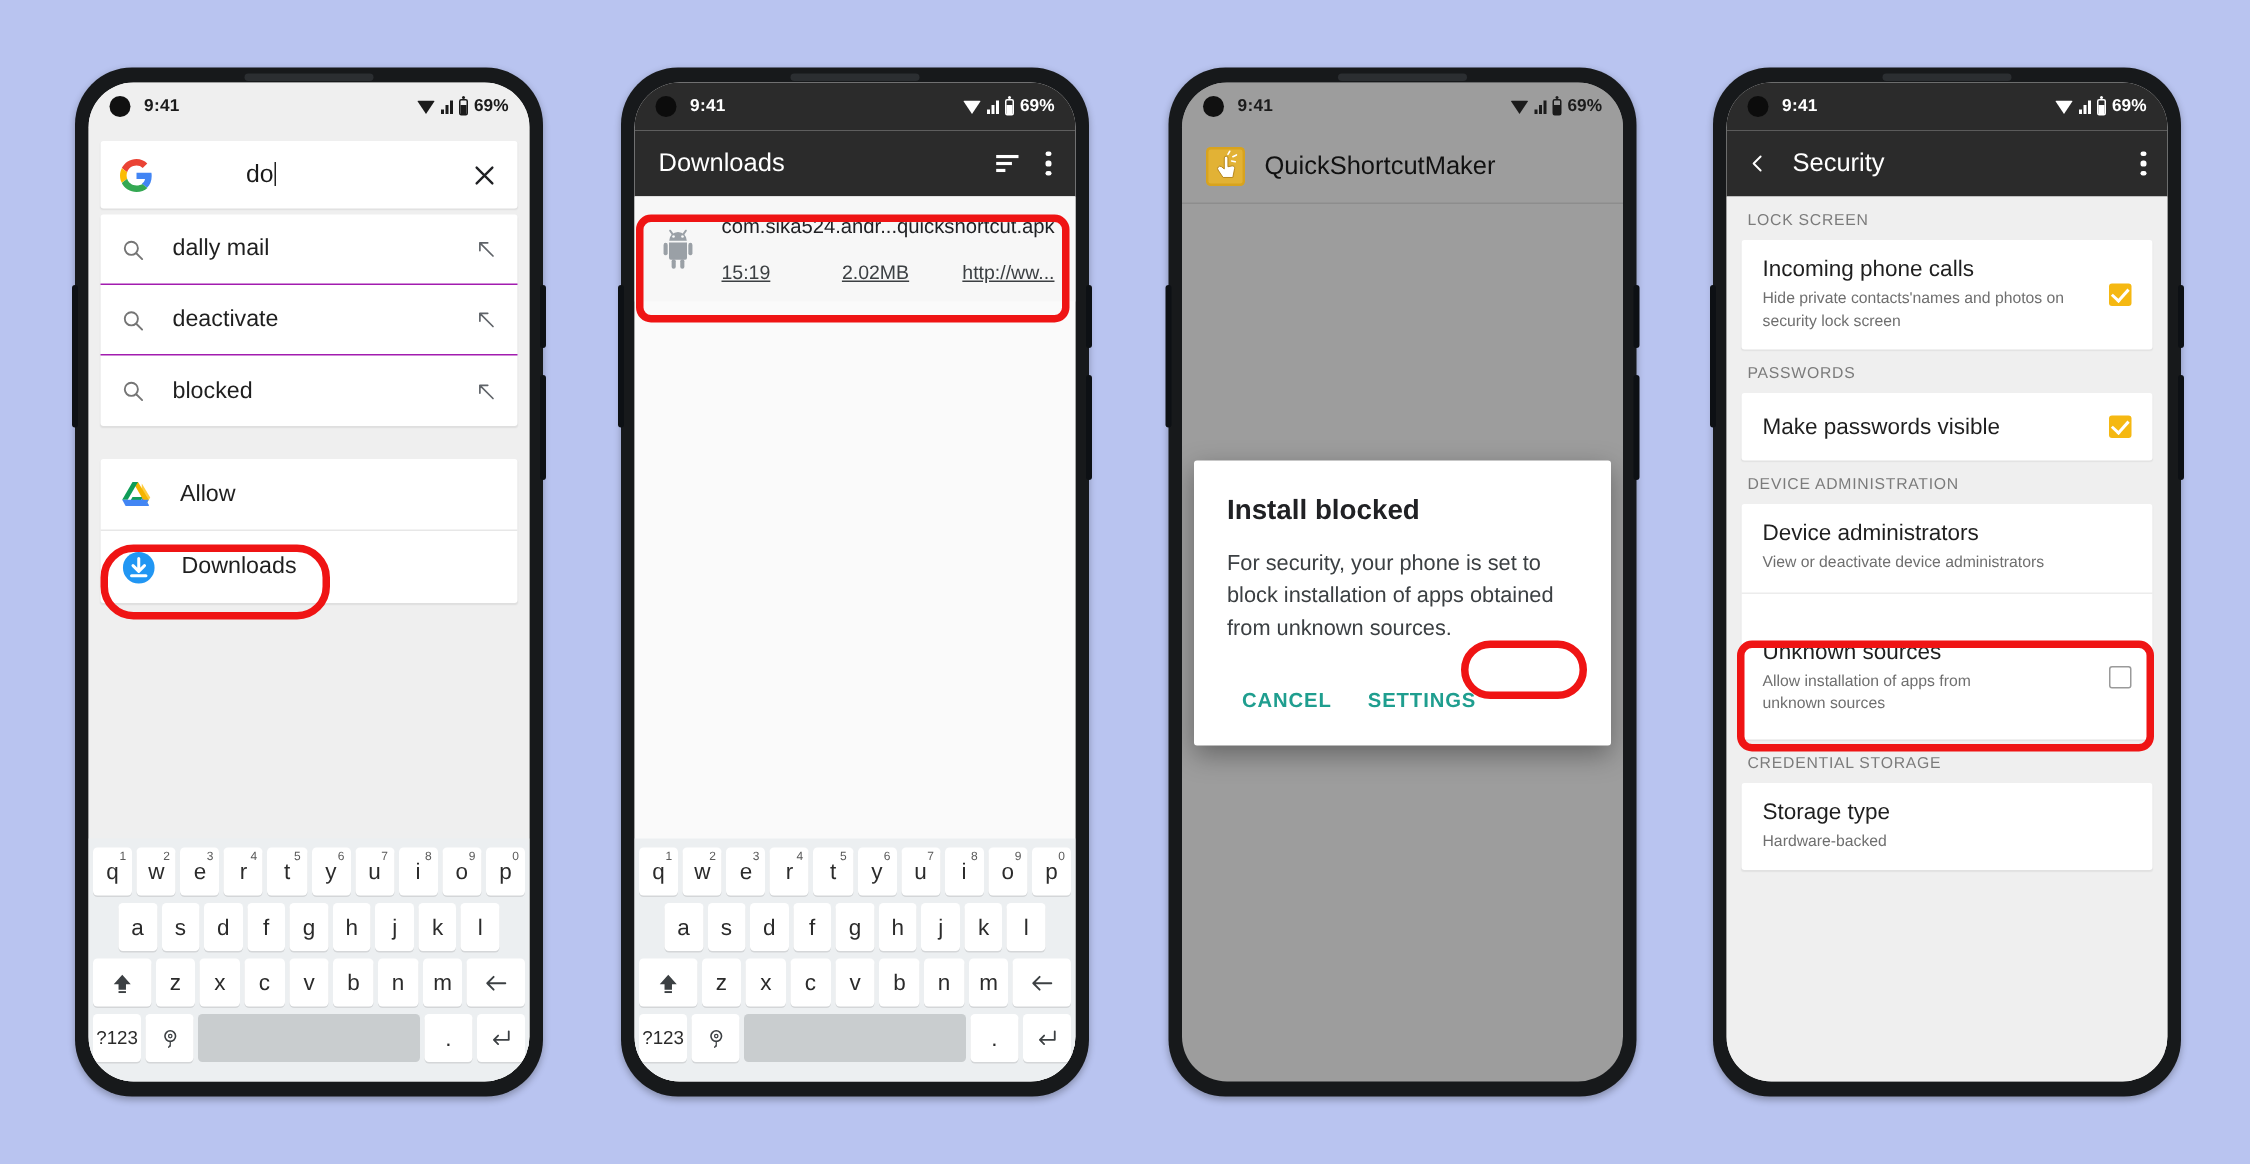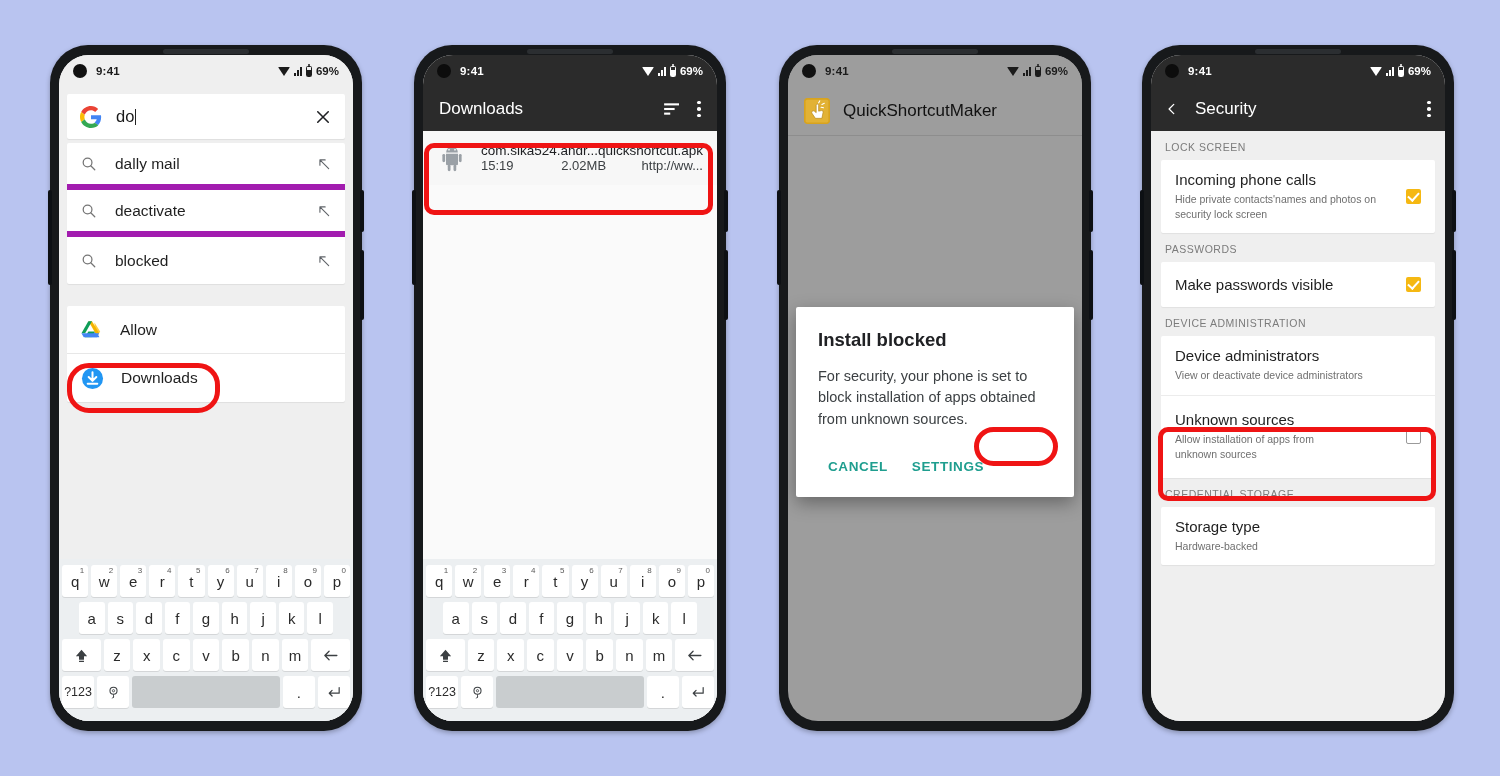--- a/index.html
+++ b/index.html
@@ -83,28 +83,29 @@
     width: 2px; height: 2px; background: currentColor; border-radius: 1px;
   }
   .sb-pct { font-size: 11.5px; font-weight: 700; }
 
   
   .p1-body { position: absolute; left:0; right:0; top:32px; bottom:0; background:#efefef; }
   .search-card {
     margin: 7px 8px 0; background: #fff; border-radius: 2px;
     height: 45px; display: flex; align-items: center; padding: 0 13px;
     box-shadow: 0 1px 1px rgba(0,0,0,.07);
+    gap: 48px;
   }
   .g-logo { width: 22px; height: 22px; flex: none; }
   .search-text { margin-left: 14px; font-size: 16.5px; color: #1a1a1a; flex: 1; }
   .caret { display:inline-block; width: 1px; height: 16px; background:#222; vertical-align: -3px; margin-left: 1px; }
   .x-icon { width: 18px; height: 18px; flex: none; color:#202124; }
 
   .sugg-card { margin: 4px 8px 0; background:#fff; border-radius: 2px; box-shadow: 0 1px 1px rgba(0,0,0,.07); }
-  .sugg-row { height: 47px; display:flex; align-items:center; padding: 0 14px; border-bottom: 6px solid #a21caf; }
+  .sugg-row { height: 47px; display:flex; align-items:center; padding: 0 14px; border-bottom: 1px solid #a21caf; }
   .sugg-row:last-child { border-bottom: none; }
   .mag { width:15px; height:15px; flex:none; color:#757575; }
   .sugg-label { margin-left: 19px; font-size: 15.5px; color: #1f1f1f; flex: 1; }
   .arrow-nw { width: 14px; height: 14px; flex:none; color:#5f6368; }
 
   .apps-card { margin: 22px 8px 0; background:#fff; border-radius:2px; box-shadow:0 1px 1px rgba(0,0,0,.07); }
   .app-row { height: 48px; display:flex; align-items:center; padding: 0 14px; border-bottom:1px solid #e7e7e7; }
   .app-row:last-child { border-bottom:none; }
   .app-label { margin-left: 17px; font-size: 15.5px; color:#1f1f1f; }
   .ic-drive { width:22px; height:22px; flex:none; }
@@ -135,21 +136,21 @@
   .appbar-title { font-size: 17px; font-weight: 400; }
   .appbar-actions { margin-left:auto; display:flex; align-items:center; gap: 16px; }
   .ic-sort { width: 18px; height: 14px; color:#fff; }
   .ic-kebab { width: 4px; display:flex; flex-direction:column; gap:3px; }
   .ic-kebab i { width:3.5px; height:3.5px; border-radius:50%; background:#fff; display:block; }
   .p2-body { position:absolute; left:0; right:0; top:76px; bottom:0; background:#fafafa; }
   .dl-item { display:flex; align-items:center; padding: 12px 14px; background:#f7f7f7; }
   .ic-android { width: 30px; height: 30px; flex:none; color:#9aa0a6; }
   .dl-texts { margin-left: 14px; flex:1; min-width:0; }
   .dl-name { font-size: 13.5px; color:#202124; white-space:nowrap; }
-  .dl-meta { margin-top: 0; display:flex; font-size: 13px; color:#3c4043; }
+  .dl-meta { margin-top: 16px; display:flex; font-size: 13px; color:#3c4043;text-decoration:underline; }
   .dl-meta span:nth-child(1){ width: 92px; }
   .dl-meta span:nth-child(2){ width: 92px; }
   .p3-appbar { height: 48px; display:flex; align-items:center; padding: 0 16px; background:#9d9d9d; }
   .qsm-icon { width: 26px; height: 26px; flex:none; border-radius:3px; }
   .qsm-title { margin-left: 13px; font-size: 17px; color:#111; }
   .p3-divider { height:1px; background: rgba(0,0,0,.10); }
   .dialog {
     position:absolute; left: 8px; right: 8px; top: 252px;
     background:#fff; border-radius: 2px; padding: 22px 22px 10px;
     box-shadow: 0 6px 18px rgba(0,0,0,.35);
@@ -649,21 +650,21 @@
         </div>
 
         <div class="sec-header">DEVICE ADMINISTRATION</div>
         <div class="sec-card">
           <div class="sec-row">
             <div class="sec-texts">
               <div class="sec-title">Device administrators</div>
               <div class="sec-sub">View or deactivate device administrators</div>
             </div>
           </div>
-          <div class="sec-row" style="padding-top:15px;padding-bottom:16px;">
+          <div class="sec-row" style="padding-top:30px;padding-bottom:16px;">
             <div class="sec-texts">
               <div class="sec-title">Unknown sources</div>
               <div class="sec-sub" style="max-width:180px;">Allow installation of apps from unknown sources</div>
             </div>
             <div class="cb off"></div>
           </div>
         </div>
 
         <div class="sec-header">CREDENTIAL STORAGE</div>
         <div class="sec-card">

